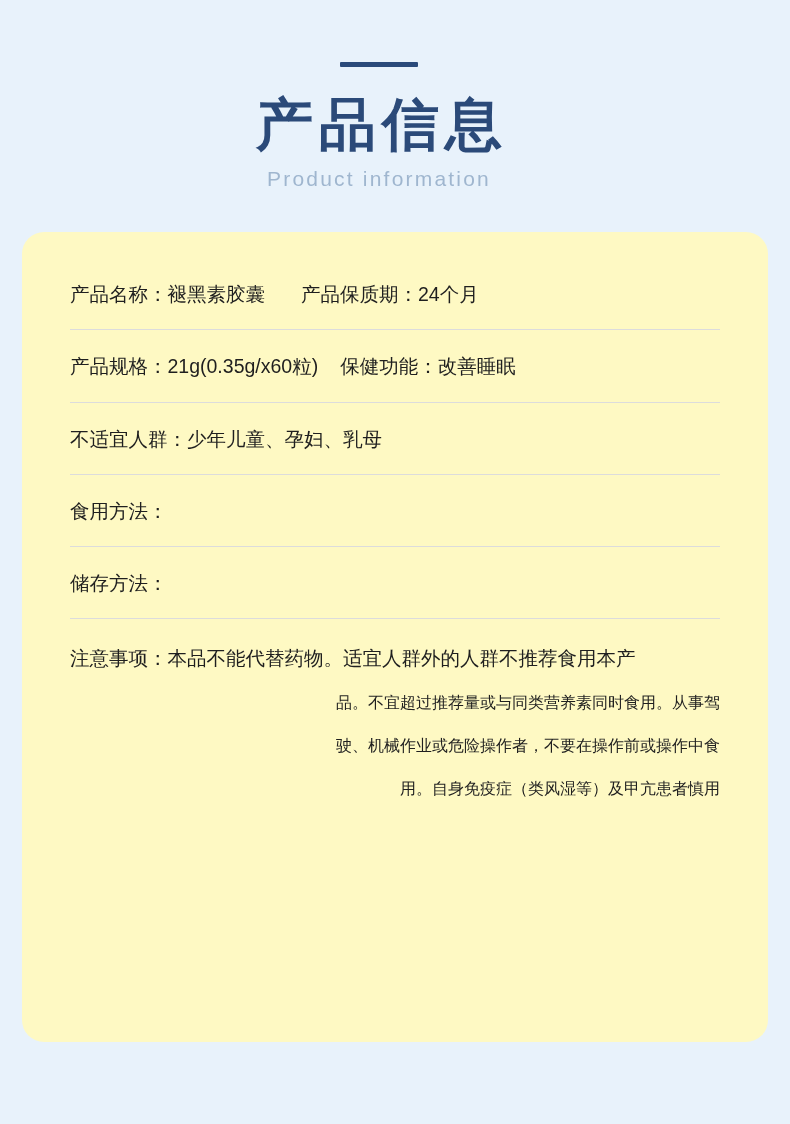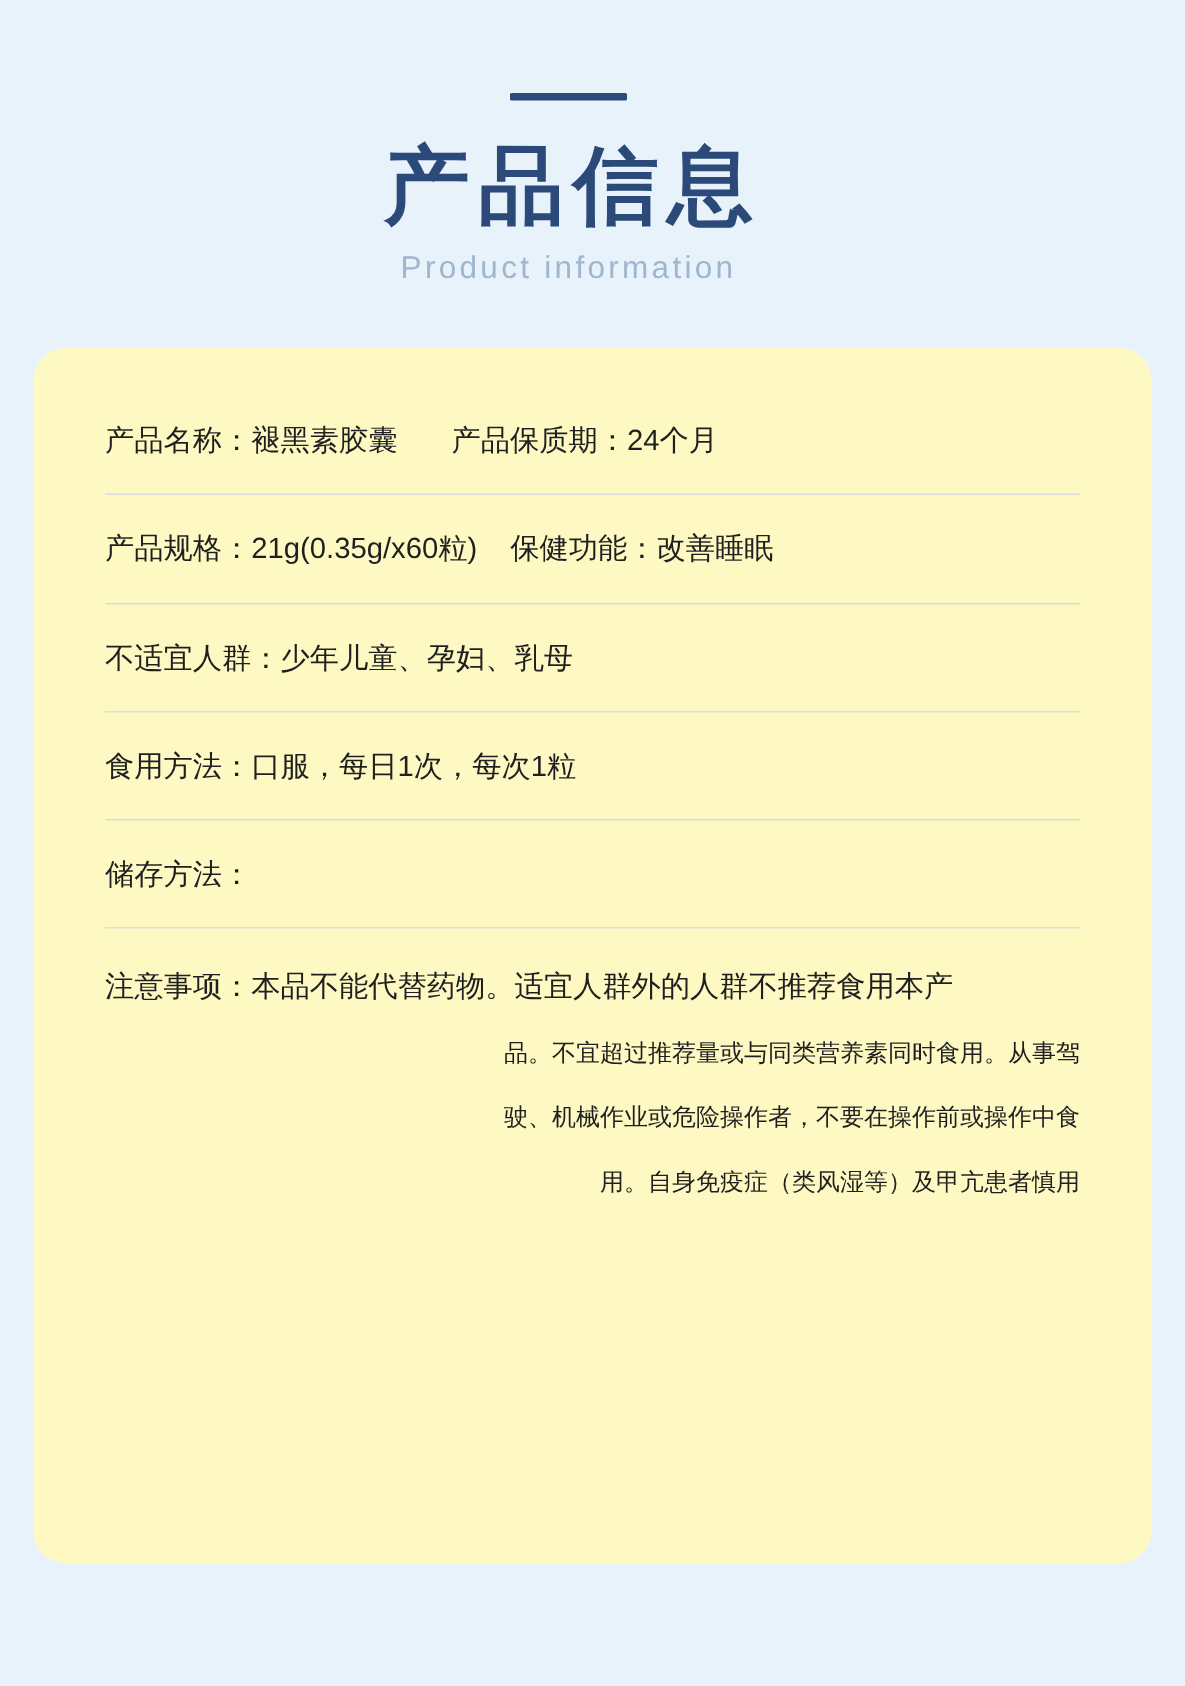--- a/index.html
+++ b/index.html
@@ -162,21 +162,20 @@
       <div class="row">
         <div class="line">
           <span class="label">不适宜人群：</span>
           <span class="value">少年儿童、孕妇、乳母</span>
         </div>
       </div>
 
       <div class="row">
         <div class="line">
           <span class="label">食用方法：</span>
-          <span class="value">口服，每日1次，每次1粒</span>
         </div>
       </div>
 
       <div class="row">
         <div class="line">
           <span class="label">储存方法：</span>
         </div>
       </div>
 
       <div class="row last note-block">

